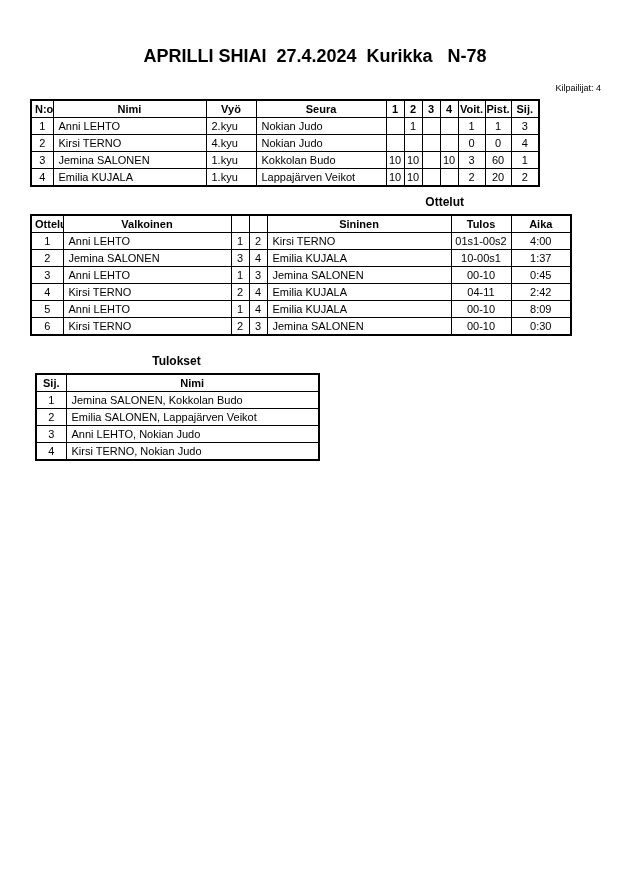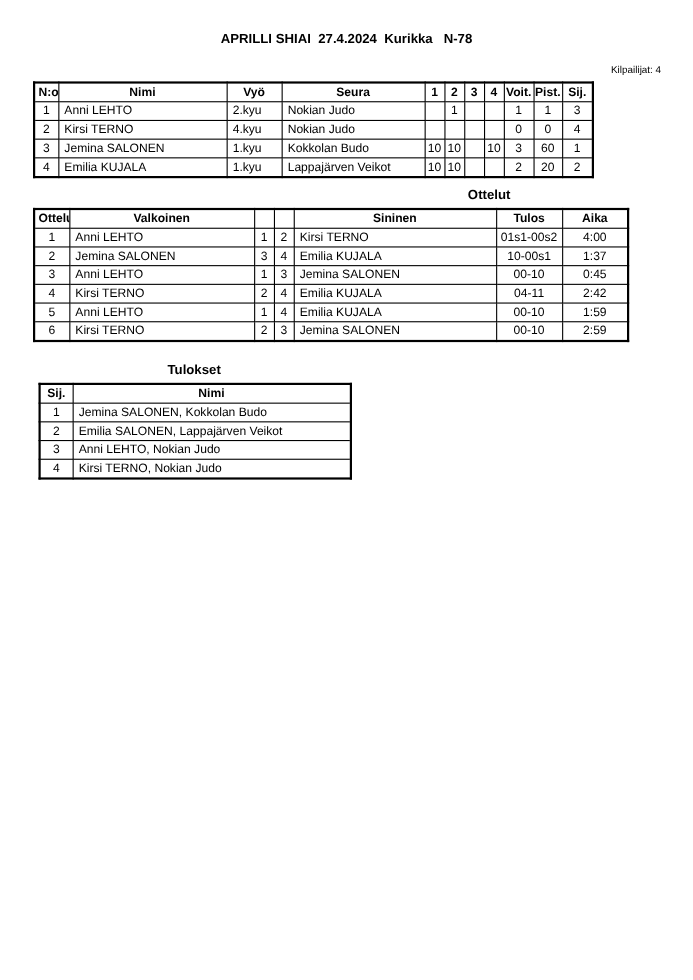--- a/index.html
+++ b/index.html
@@ -5,23 +5,23 @@
   * { margin: 0; padding: 0; box-sizing: border-box; }
   html, body { background: #ffffff; }
   body {
     width: 630px; height: 891px;
     font-family: "Liberation Sans", sans-serif;
     color: #000;
   }
   .page { position: relative; width: 630px; height: 891px; background: #ffffff; overflow: hidden; }
 
   .doc-title {
-    padding-top: 28px;
+    padding-top: 46px;
     text-align: center;
-    font-size: 12px;
+    font-size: 18px;
     font-weight: 700;
     white-space: pre;
   }
 
   .sec1-head { position: relative; margin: 12px 29px 0 30px; height: 16px; }
   .sec-title { font-weight: 700; font-size: 12px; }
   .sec1-head .sec-title { position: absolute; left: 0; top: 0; width: 434px; text-align: center; }
   .count-label { position: absolute; right: 0; top: 4px; font-size: 9px; }
 
   .sec2-title { margin: 8px 0 0 30px; width: 434px; text-align: right; }
@@ -203,30 +203,30 @@
         <td class="ac">04-11</td>
         <td class="ac">2:42</td>
       </tr>
       <tr>
         <td class="ac">5</td>
         <td class="pl">Anni LEHTO</td>
         <td class="ac">1</td>
         <td class="ac">4</td>
         <td class="pl">Emilia KUJALA</td>
         <td class="ac">00-10</td>
-        <td class="ac">1:59</td>
+        <td class="ac">8:09</td>
       </tr>
       <tr>
         <td class="ac">6</td>
         <td class="pl">Kirsi TERNO</td>
         <td class="ac">2</td>
         <td class="ac">3</td>
         <td class="pl">Jemina SALONEN</td>
         <td class="ac">00-10</td>
-        <td class="ac">2:59</td>
+        <td class="ac">0:30</td>
       </tr>
     </tbody>
   </table>
 
   <div class="sec-title sec3-title">Tulokset</div>
 
   <table class="tbl t3">
     <colgroup>
       <col style="width:30px">
         <col style="width:253px">

